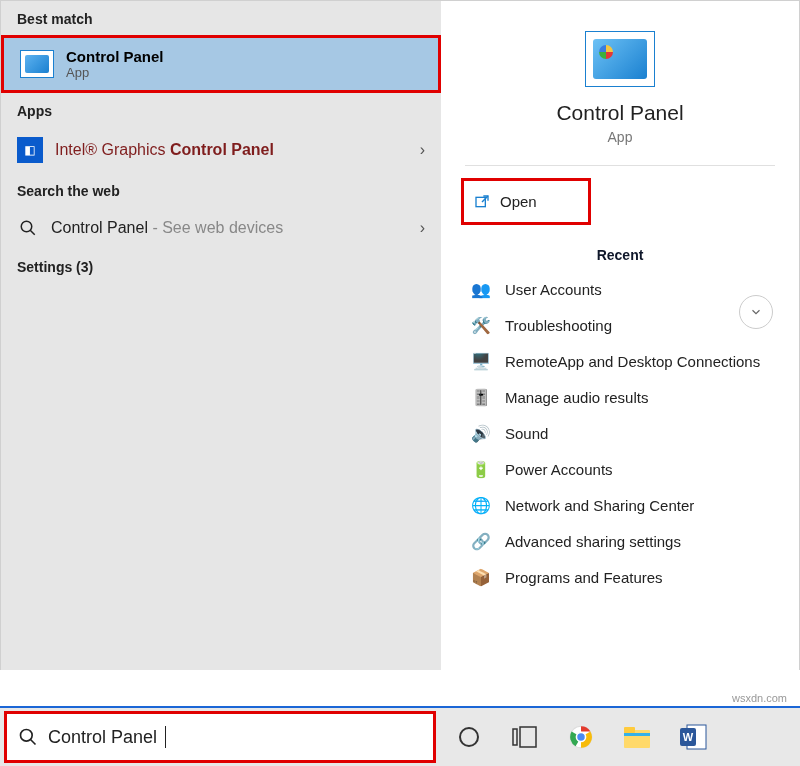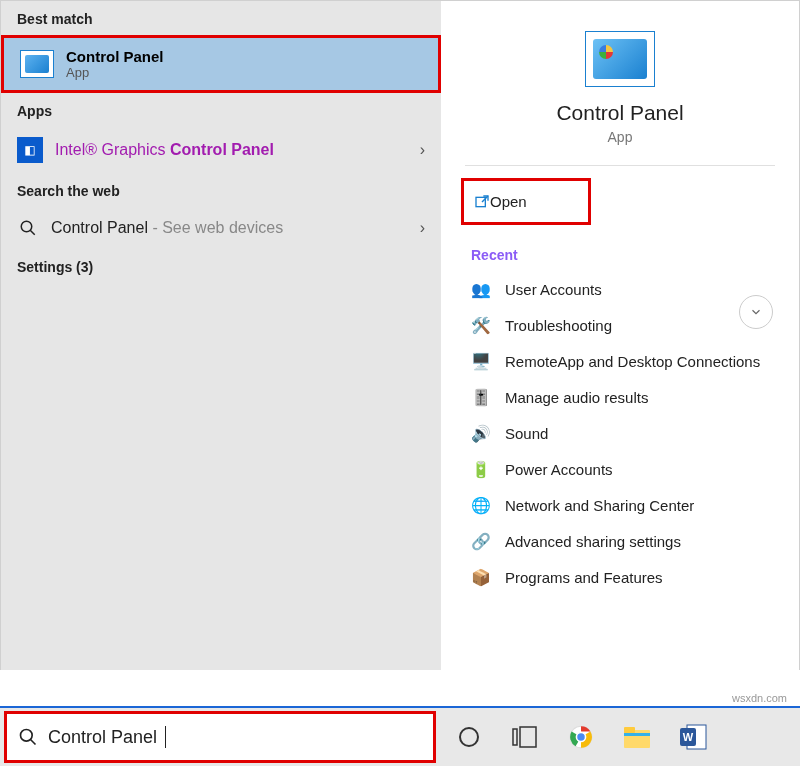--- a/index.html
+++ b/index.html
@@ -27,42 +27,42 @@
   .list-row {
     display: flex; align-items: center; justify-content: space-between;
     padding: 10px 16px; gap: 12px;
   }
   .row-left { display: flex; align-items: center; gap: 12px; }
   .blue-sq { width: 26px; height: 26px; background: #0a5bcc; display:flex;align-items:center;justify-content:center;color:#fff;font-size:12px;}
   .chevron { color: #555; font-size: 16px; }
   .web-row .row-text { font-size: 16px; color: #222; }
   .web-row .muted { color: #888; }
   .search-icon-sm { width: 22px; height: 22px; display:flex;align-items:center;justify-content:center; }
-  .row-text { font-size: 16px; color: #a21caf; }
+  .row-text { font-size: 16px; color: #7f1d1d; }
   .row-text b { font-weight: 700; }
   
   .hero { text-align: center; padding: 30px 0 20px 0; border-bottom: 1px solid #e0e0e0; margin: 0 24px;}
   .hero-icon {
     width: 70px; height: 56px; margin: 0 auto 14px auto; background:#fff; border:1px solid #1a80d0;
     display:flex; align-items:center; justify-content:center;
   }
   .hero-icon-inner { width: 54px; height: 40px; background: linear-gradient(135deg,#6cc1f5,#1a80d0); border-radius:3px; position:relative;}
   .hero-icon-inner::before{content:"";position:absolute;left:6px;top:6px;width:14px;height:14px;border-radius:50%;background:conic-gradient(#f5c542 0 90deg,#e23838 90deg 180deg,#3cb03c 180deg 270deg,#3a7de0 270deg 360deg);}
   .hero-title { font-size: 21px; color: #222; font-weight: 400; }
   .hero-sub { font-size: 14px; color: #777; margin-top: 4px; }
   .open-row {
-    display:flex; align-items:center; padding: 12px 10px; margin: 12px 20px 4px 20px;
+    display:flex; align-items:center; gap:10px; padding: 12px 10px; margin: 12px 20px 4px 20px;
     font-size: 15px; color: #222;
   }
   .open-ic { color:#1a80d0; font-size: 16px; }
   .expand-circle {
     position:absolute; right: 26px; top: 294px; width: 34px; height:34px; border-radius:50%;
     border:1px solid #ccc; display:flex;align-items:center;justify-content:center; color:#555;background:#fff;
   }
-  .recent-label { font-size:14px; font-weight:600; padding: 18px 30px 8px 30px; color:#8b5cf6;}
+  .recent-label { font-size:14px; font-weight:600; padding: 18px 30px 8px 30px; color:#0f172a;text-align:center;}
   .recent-list { padding: 0 12px 0 30px; }
   .recent-item { display:flex; align-items:center; gap:14px; padding: 8px 0; font-size: 15px; color:#222;}
   .ri-ic { width:20px; height:20px; display:flex;align-items:center;justify-content:center; font-size:16px;}
   
   .taskbar {
     position:absolute; bottom:0; left:0; right:0; height:60px; background:#e8e8e8;
     display:flex; align-items:center; border-top:2px solid #1b66d6;
   }
   .search-box {
     width: 432px; height: 52px; margin:4px 0 4px 4px;

